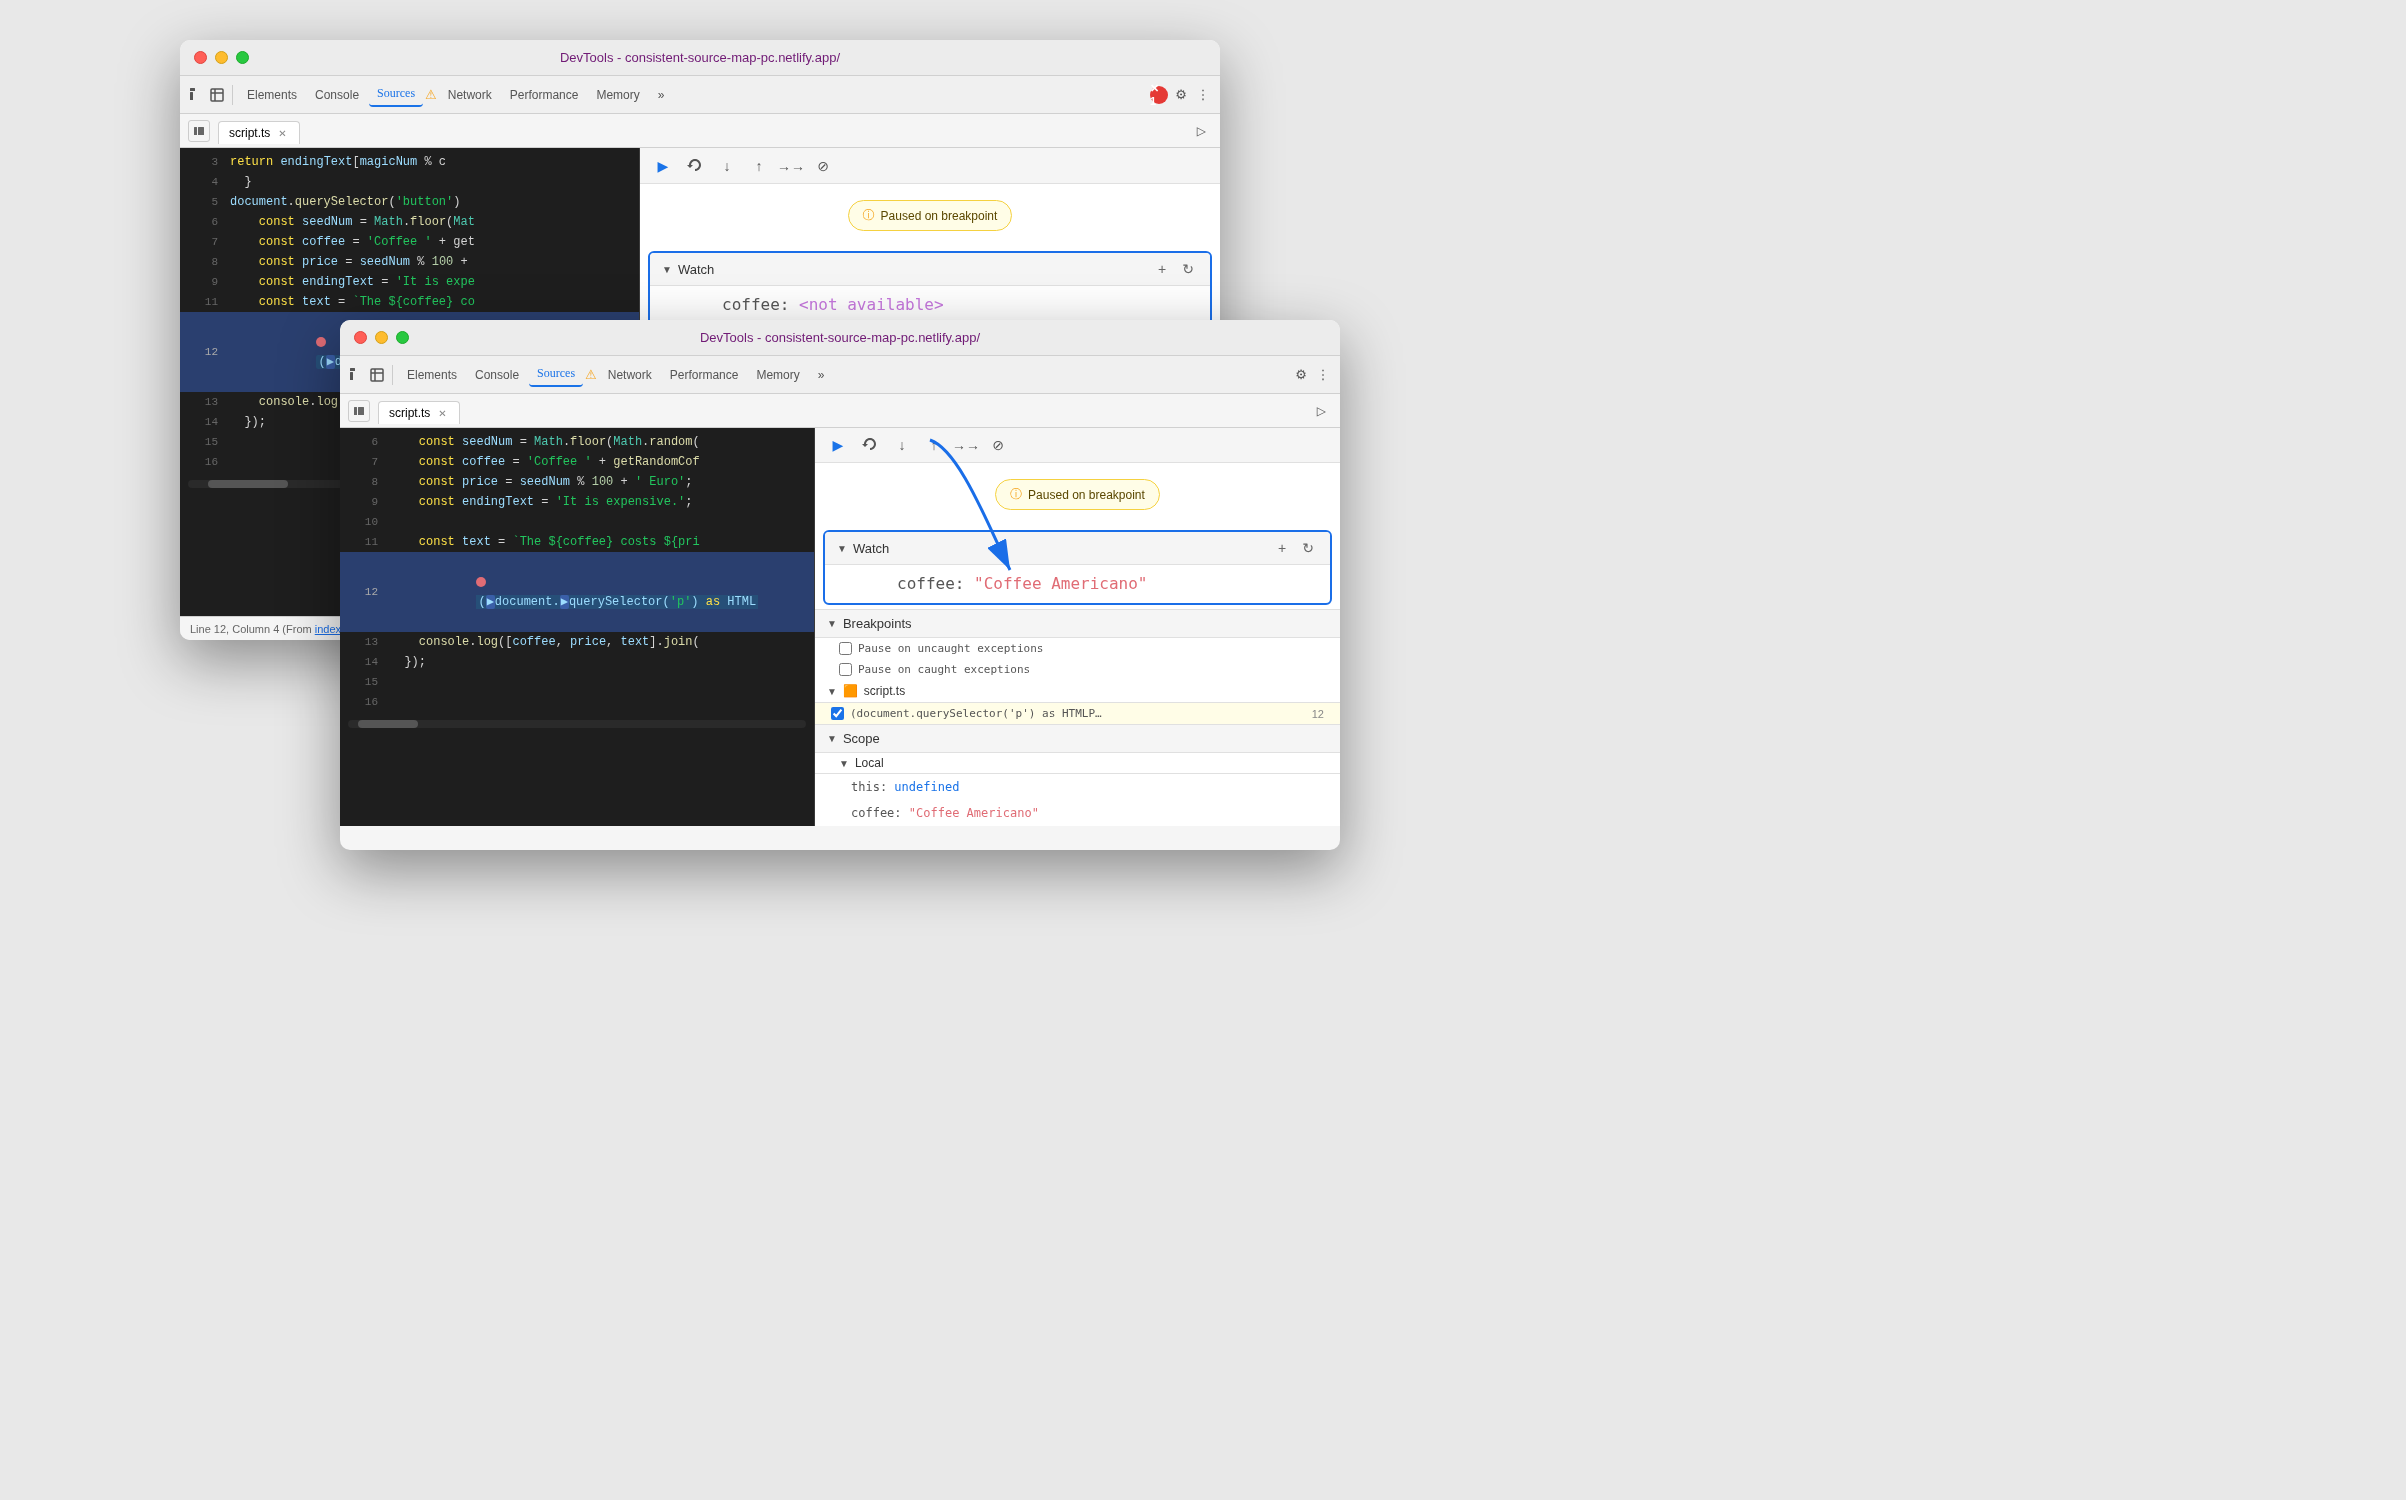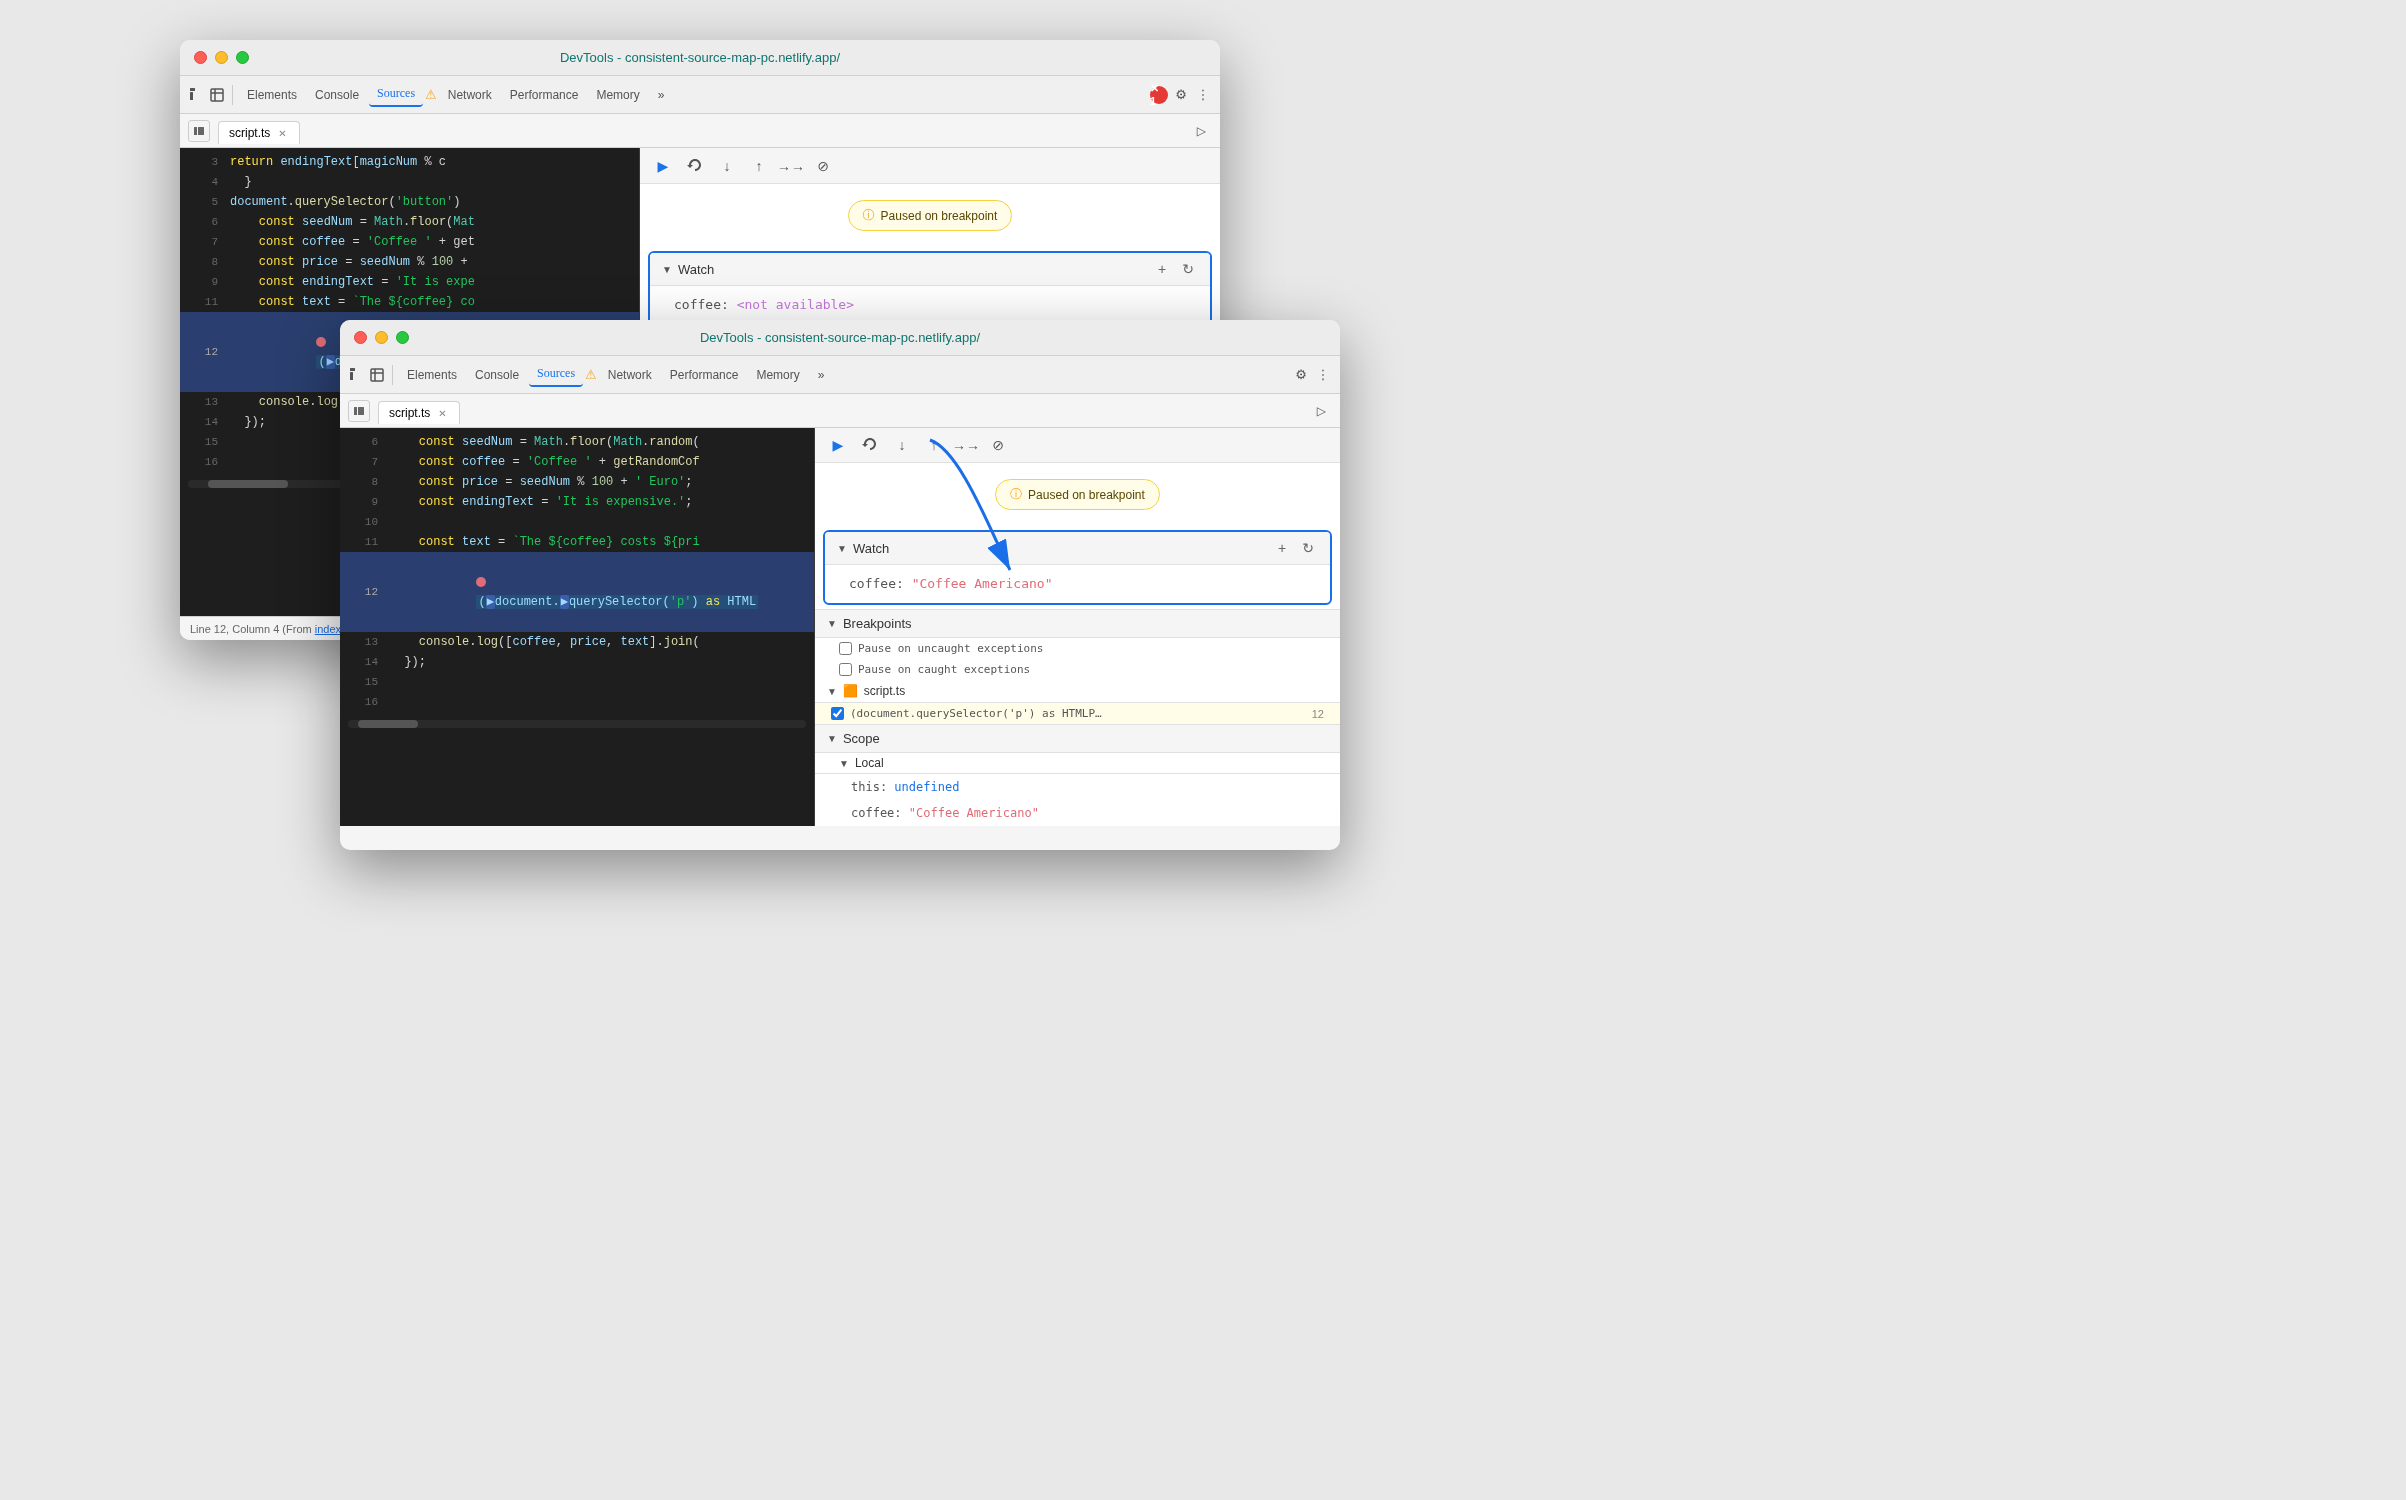--- a/index.html
+++ b/index.html
@@ -62,21 +62,21 @@
       height: 13px;
       border-radius: 50%;
     }
 
     .tl-red { background: #ff5f57; border: 1px solid #e0443e; }
     .tl-yellow { background: #febc2e; border: 1px solid #d4a017; }
     .tl-green { background: #28c840; border: 1px solid #1aab29; }
 
     .title-text {
       font-size: 13px;
-      color: #0f766e;
+      color: #701a75;
       font-weight: 500;
     }
 
     
     .devtools-toolbar {
       background: #f0f0f0;
       border-bottom: 1px solid #d0d0d0;
       height: 38px;
       display: flex;
       align-items: center;
@@ -325,22 +325,23 @@
       font-size: 14px;
       display: flex;
       align-items: center;
       justify-content: center;
       border-radius: 3px;
     }
 
     .watch-content {
       padding: 8px 24px;
       font-family: 'Monaco', 'Menlo', monospace;
-      font-size: 13px;
+      font-size: 16px;
       line-height: 22px;
+      margin-left: 48px;
     }
 
     .watch-entry-key { color: #555; }
     .watch-entry-unavailable { color: #c678dd; }
     .watch-entry-value { color: #e06c75; }
 
     
     .watch-box {
       border: 2px solid #1a6ee8;
       border-radius: 6px;

